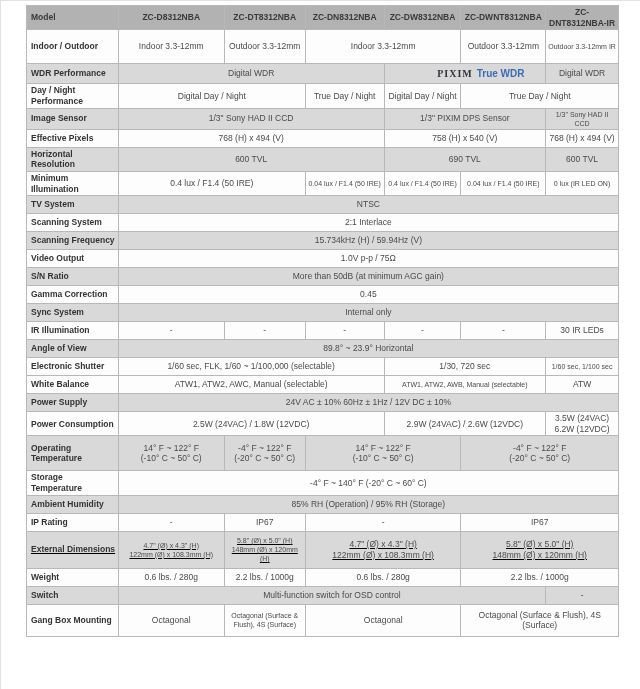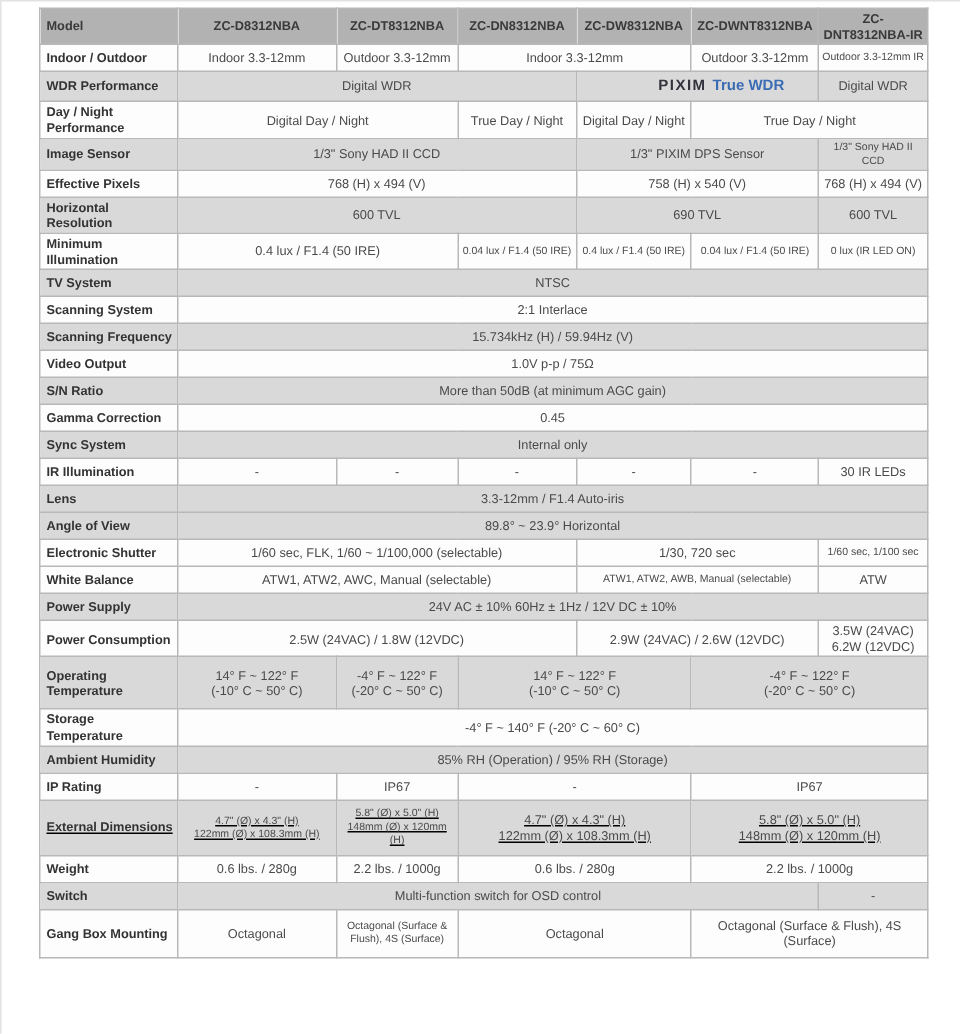--- a/index.html
+++ b/index.html
@@ -28,32 +28,32 @@
   }
   td{
     border:1px solid var(--border);
     text-align:center;vertical-align:middle;
     font-size:8.5px;line-height:1.25;
     color:var(--text);
     padding:1px 2px;
     overflow:hidden;
   }
   tr{height:18px;}
-  tr.h21{height:21px;} tr.h22{height:18px;} tr.h20{height:20px;}
+  tr.h21{height:21px;} tr.h22{height:34px;} tr.h20{height:20px;}
   tr.h30{height:14px;} tr.h35{height:35px;} tr.h37{height:37px;text-decoration:underline;} tr.h32{height:32px;}
   tr.gray td{background:var(--row-gray);}
   tr.white td{background:var(--row-white);}
   tr.head td{background:var(--header-bg);font-weight:bold;color:#3a3a3a;font-size:8.5px;}
   td.label{
     text-align:left;padding-left:4px;font-weight:bold;color:var(--label);font-size:8.5px;
   }
   td.small{font-size:7px;line-height:1.3;}
   .pixim-brand{
     font-weight:bold;color:var(--pixim);font-size:10px;letter-spacing:1px;
-    font-family:Liberation Sans, sans-serif;
+    font-family:Liberation Serif, serif;
     margin-left:32px;
   }
   .truewdr{font-weight:bold;color:var(--truewdr);font-size:10px;margin-left:4px;}
 </style>
 </head>
 <body>
 
 <table class="spec">
   <colgroup id="spec-cols">
       <col style="width: 15.5%;">
@@ -152,24 +152,20 @@
       <tr class="white">
         <td class="label">IR Illumination</td>
         <td>-</td>
         <td>-</td>
         <td>-</td>
         <td>-</td>
         <td>-</td>
         <td>30 IR LEDs</td>
       </tr>
       <tr class="gray">
-        <td class="label">Lens</td>
-        <td colspan="6">3.3-12mm / F1.4 Auto-iris</td>
-      </tr>
-      <tr class="gray">
         <td class="label">Angle of View</td>
         <td colspan="6">89.8° ~ 23.9° Horizontal</td>
       </tr>
       <tr class="white">
         <td class="label">Electronic Shutter</td>
         <td colspan="3">1/60 sec, FLK, 1/60 ~ 1/100,000 (selectable)</td>
         <td colspan="2">1/30, 720 sec</td>
         <td class="small">1/60 sec, 1/100 sec</td>
       </tr>
       <tr class="white">

